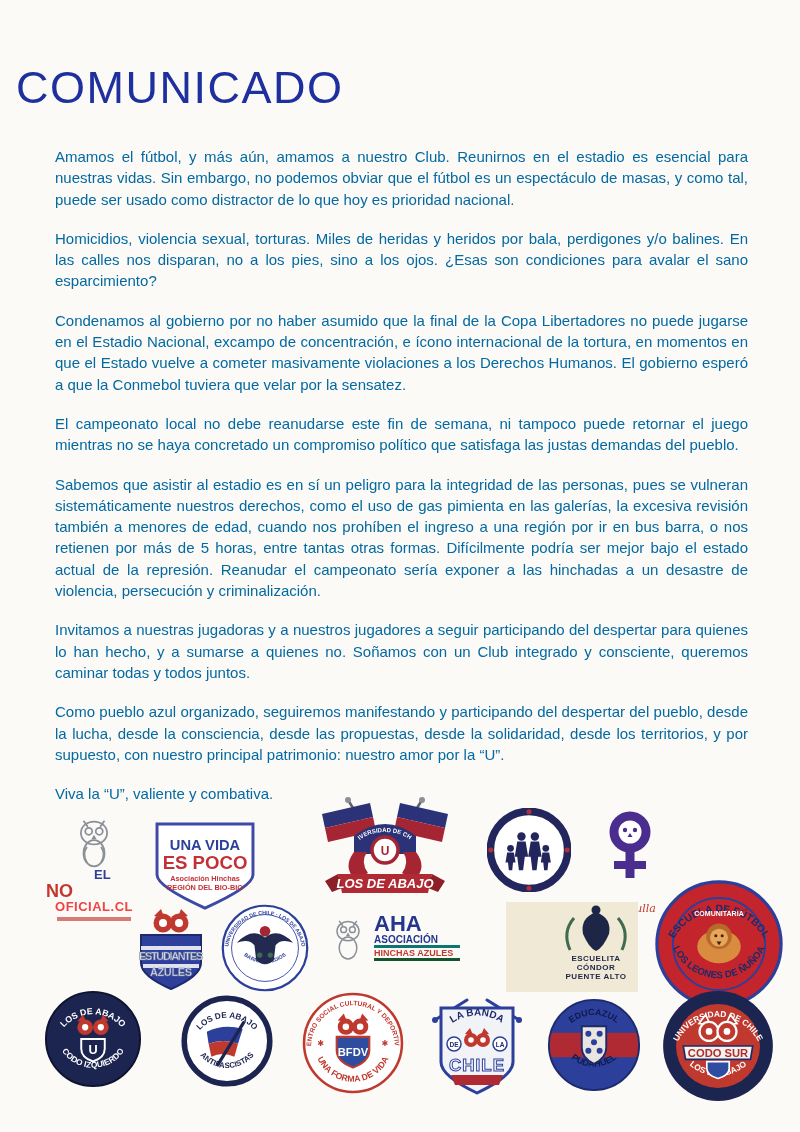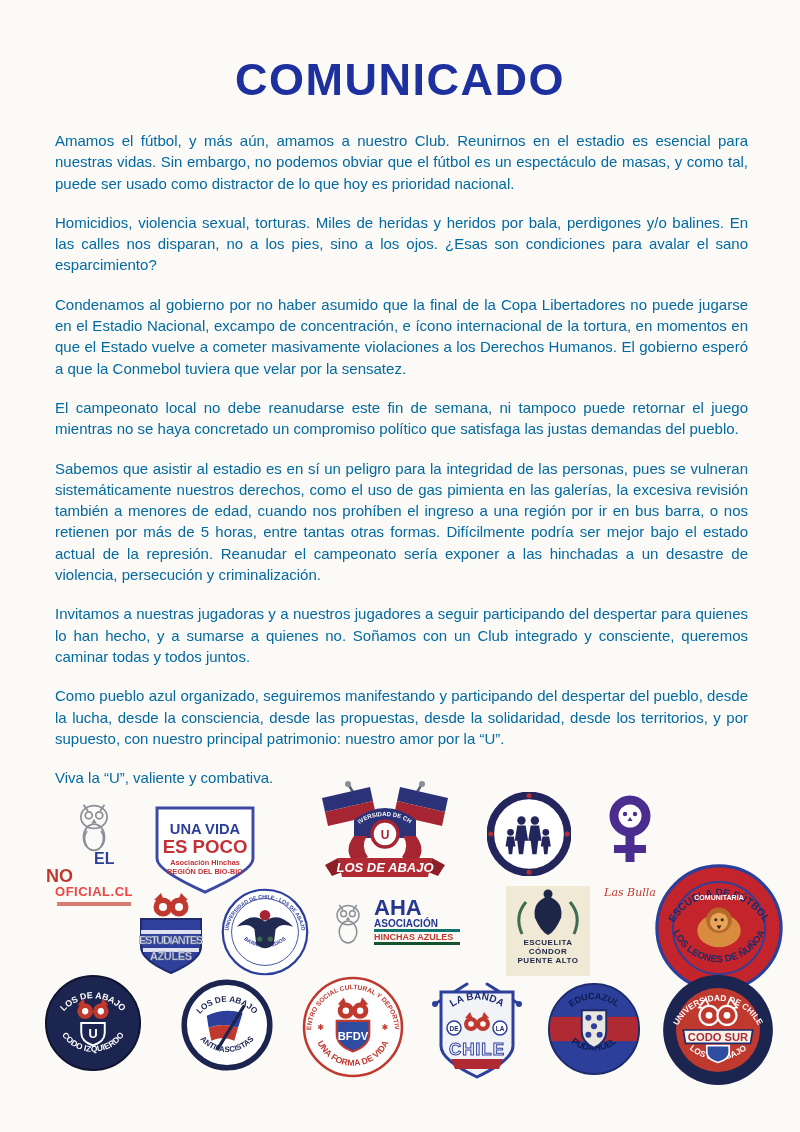--- a/index.html
+++ b/index.html
@@ -2,47 +2,47 @@
 <html><head>
 <meta charset="utf-8">
 <style>
   html,body{margin:0;padding:0;background:#e9e9e9;}
   .page{
     width:800px;height:1132px;margin:0 auto;position:relative;overflow:hidden;
     background:#fbfaf7;
     font-family:"Liberation Sans",sans-serif;
   }
   .title{
-    margin:8px;padding-top:46px;text-align:center;
-    color:#1e2f9e;font-size:45px;font-weight:700;letter-spacing:1.5px;
+    margin:16px;padding-top:46px;
+    color:#1e2f9e;font-size:45px;font-weight:400;letter-spacing:1.5px;
   }
   .content{padding:16px 52px 0 55px;}
   .para{
     color:#0369a1;font-size:15px;line-height:21.3px;text-align:justify;
     margin:0 0 18px 0;
   }
   .closing{margin:2px 0 4px 0;text-align:left;}
   .logos{position:relative;height:300px;}
   .badge{position:absolute;}
   .badge svg text{font-family:"Liberation Sans",sans-serif;}
   
   .elno{display:flex;flex-direction:column;align-items:center;width:96px;}
   .elno-line1{line-height:14px;}
-  .elno-el{color:#2c3f9b;font-weight:bold;font-size:16px;vertical-align:3px;margin-left:48px;}
+  .elno-el{color:#2c3f9b;font-weight:bold;font-size:13px;vertical-align:3px;margin-left:48px;}
   .elno-no{color:#c0392f;font-weight:800;font-size:18px;}
   .elno-dom{color:#ef4444;font-weight:800;font-size:13px;letter-spacing:.5px;}
   .elno-rule{width:74px;height:4px;background:#c0392f;opacity:.65;margin-top:3px;}
   
   .aha{display:flex;align-items:center;gap:4px;width:136px;}
   .aha-col{display:flex;flex-direction:column;}
   .aha-acr{color:#24378f;font-weight:800;font-size:22px;line-height:20px;}
   .aha-l2{color:#24378f;font-weight:bold;font-size:10px;border-bottom:3px solid #0f766e;}
   .aha-l3{color:#c0392f;font-weight:800;font-size:9px;border-bottom:3px solid #14532d;width:86px;}
   
-  .escuelita{width:84px;height:90px;background:#f0e9d6;display:flex;flex-direction:column;align-items:center;justify-content:flex-start;}
+  .escuelita{width:84px;height:90px;background:#f0e9d6;display:flex;flex-direction:column;align-items:center;justify-content:flex-start;padding-left:48px;}
   .escuelita div{color:#1e2647;font-weight:800;font-size:8px;letter-spacing:.5px;line-height:9px;text-align:center;}
   
   .fem{display:flex;flex-direction:column;align-items:center;width:66px;}
   .fem-script{font-family:"DejaVu Serif",serif;font-style:italic;color:#c0392f;font-size:11px;margin-top:18px;}
 </style>
 </head>
 <body>
 
 <div class="page">
 

